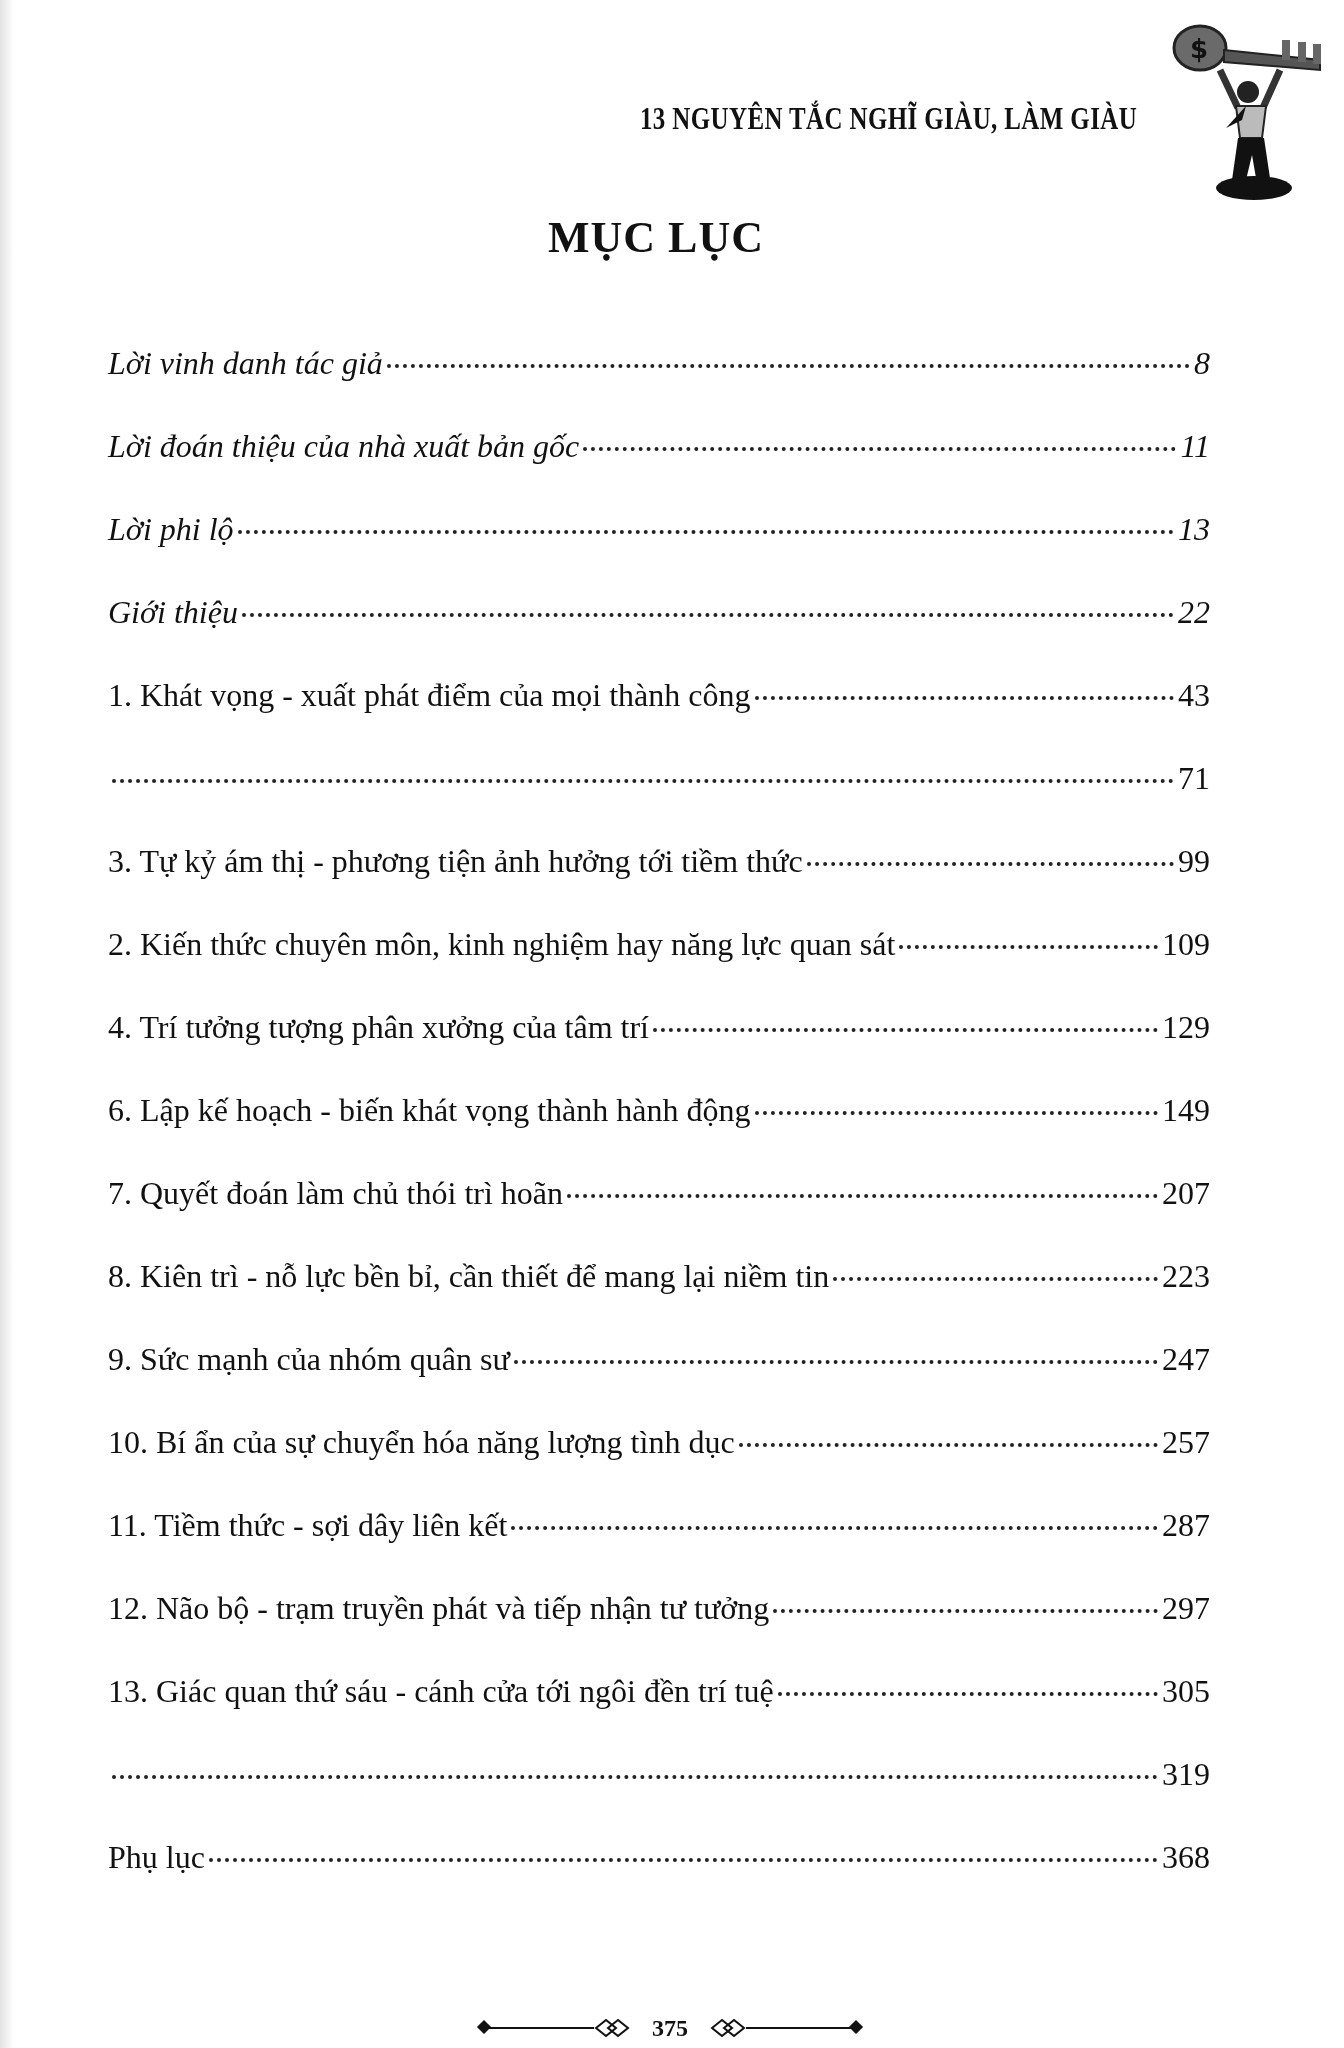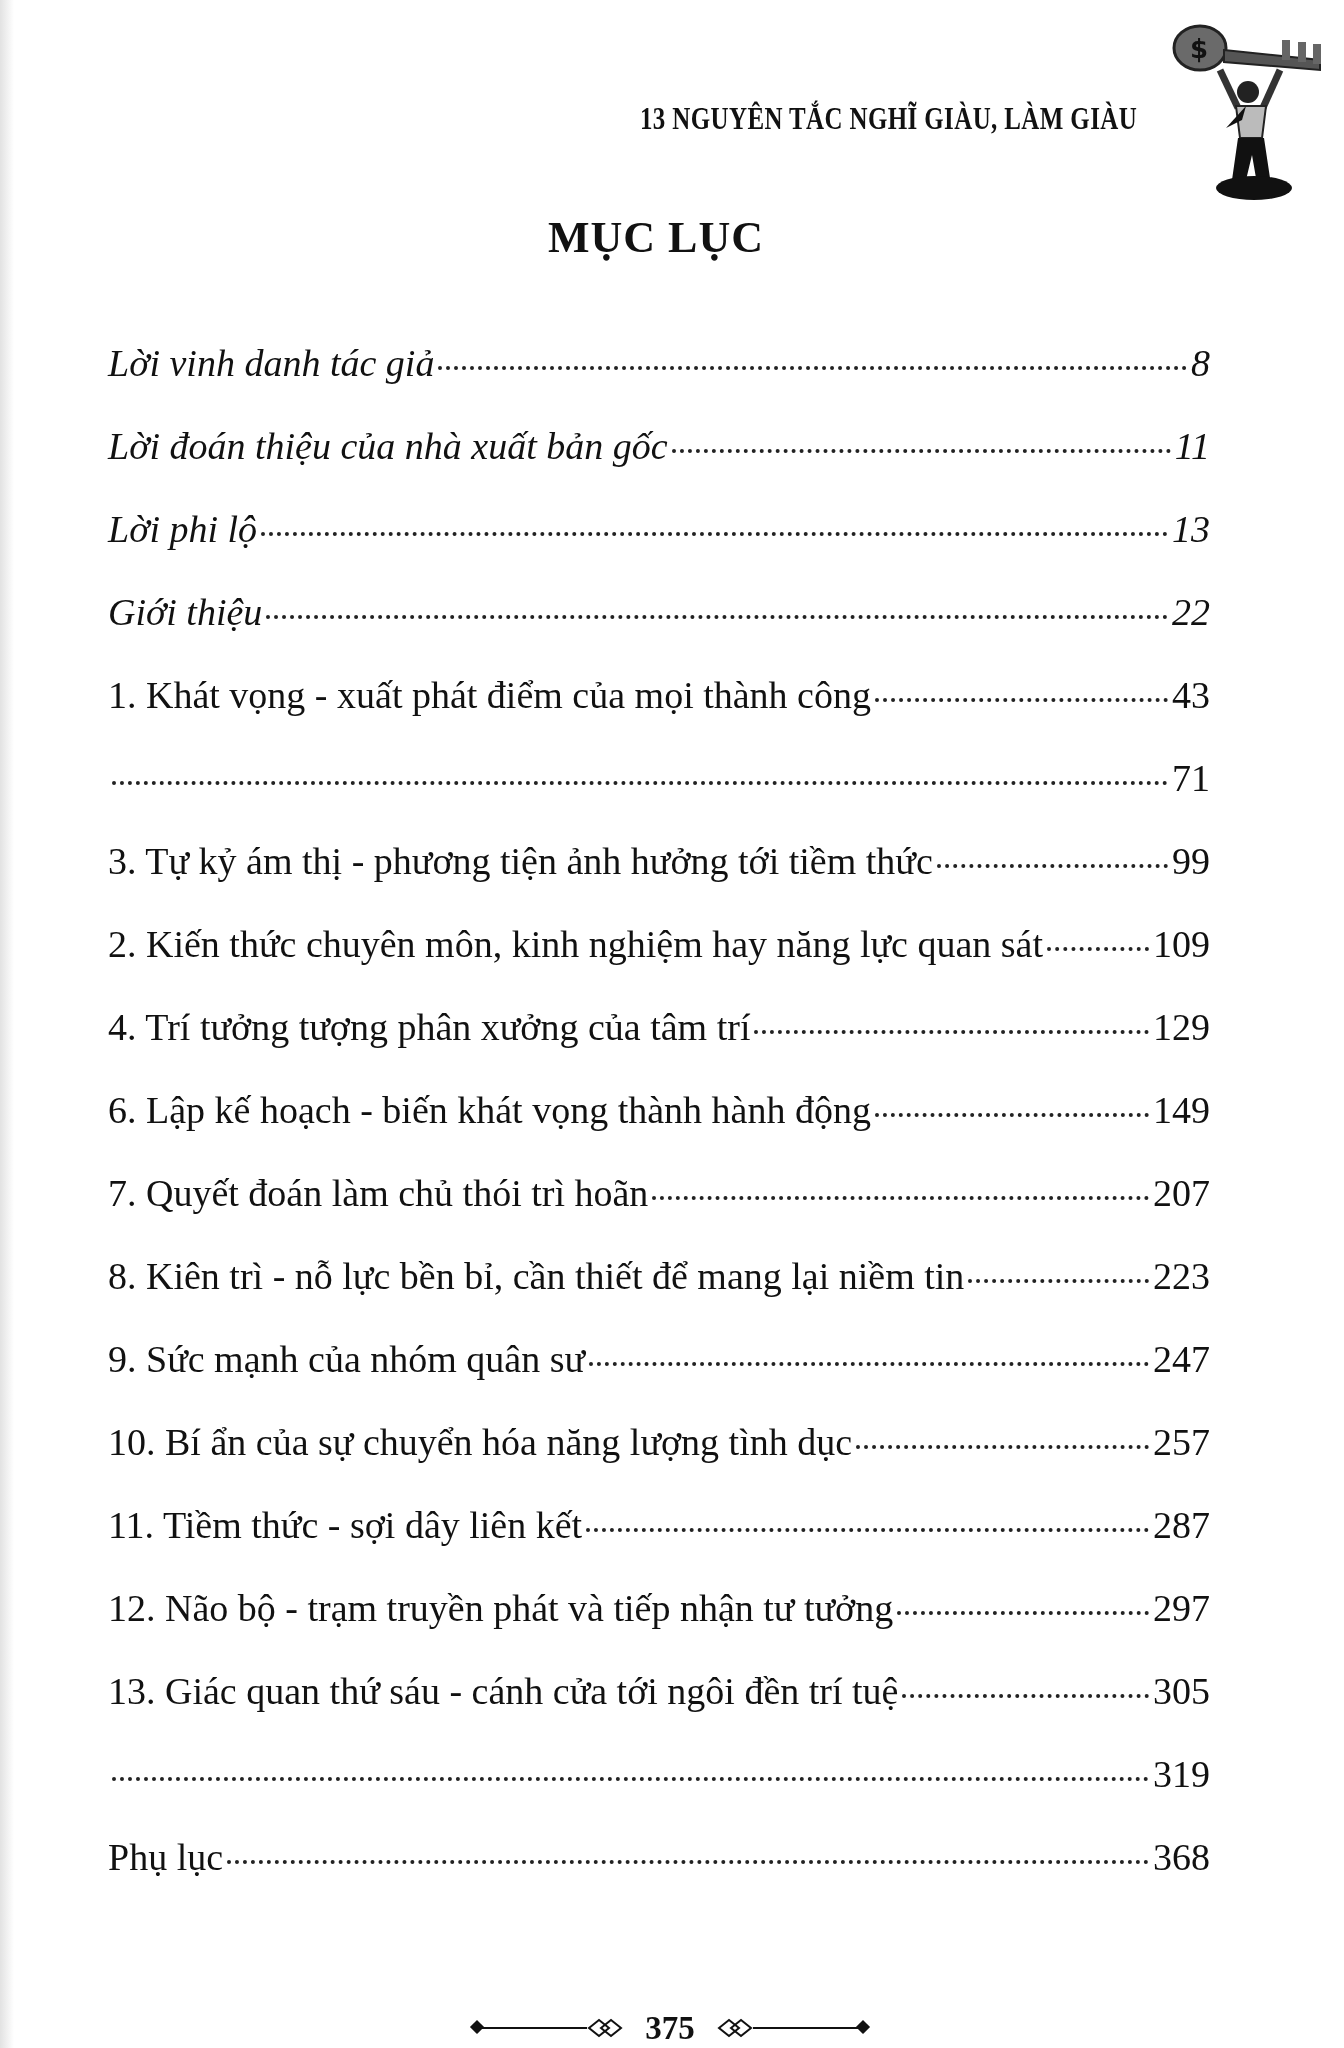--- a/index.html
+++ b/index.html
@@ -18,37 +18,37 @@
     transform: scaleX(0.78); transform-origin: left center;
     white-space: nowrap; letter-spacing: 0.5px;
   }
   .key-figure { position: absolute; left: 1150px; top: 10px; width: 190px; height: 200px; }
   .page-title {
     position: absolute; top: 212px; left: 0; width: 1312px; text-align: center;
     font-size: 44px; font-weight: bold; letter-spacing: 1px;
   }
   .toc { position: absolute; left: 108px; top: 340px; width: 1102px; }
   .toc-row {
-    display: flex; align-items: baseline; height: 83px; font-size: 38px;
+    display: flex; align-items: baseline; height: 83px; font-size: 32px;
     line-height: 46px;
   }
   .toc-row.italic { font-style: italic; }
   .toc-label { white-space: nowrap; }
   .toc-leader {
     flex: 1; margin: 0 4px; border-bottom: 4px dotted #222;
     position: relative; top: -6px; min-width: 20px;
   }
   .toc-page { white-space: nowrap; }
   .footer {
     position: absolute; top: 2010px; left: 470px; width: 400px; height: 36px;
     display: flex; align-items: center; justify-content: center;
   }
   .footer .line { height: 2px; background: #111; width: 110px; position: relative; }
   .footer .line .tip { position: absolute; top: -5px; width: 10px; height: 10px; background:#111; transform: rotate(45deg); }
-  .footer .page-number { font-size: 33px; font-weight: bold; margin: 0 18px; }
+  .footer .page-number { font-size: 24px; font-weight: bold; margin: 0 18px; }
   .orn { width: 40px; height: 20px; }
 </style>
 </head>
 <body>
 
 <div class="left-shadow"></div>
 
 <div class="running-header">13 NGUYÊN TẮC NGHĨ GIÀU, LÀM GIÀU</div>
 
 <svg class="key-figure" viewBox="0 0 190 200">

